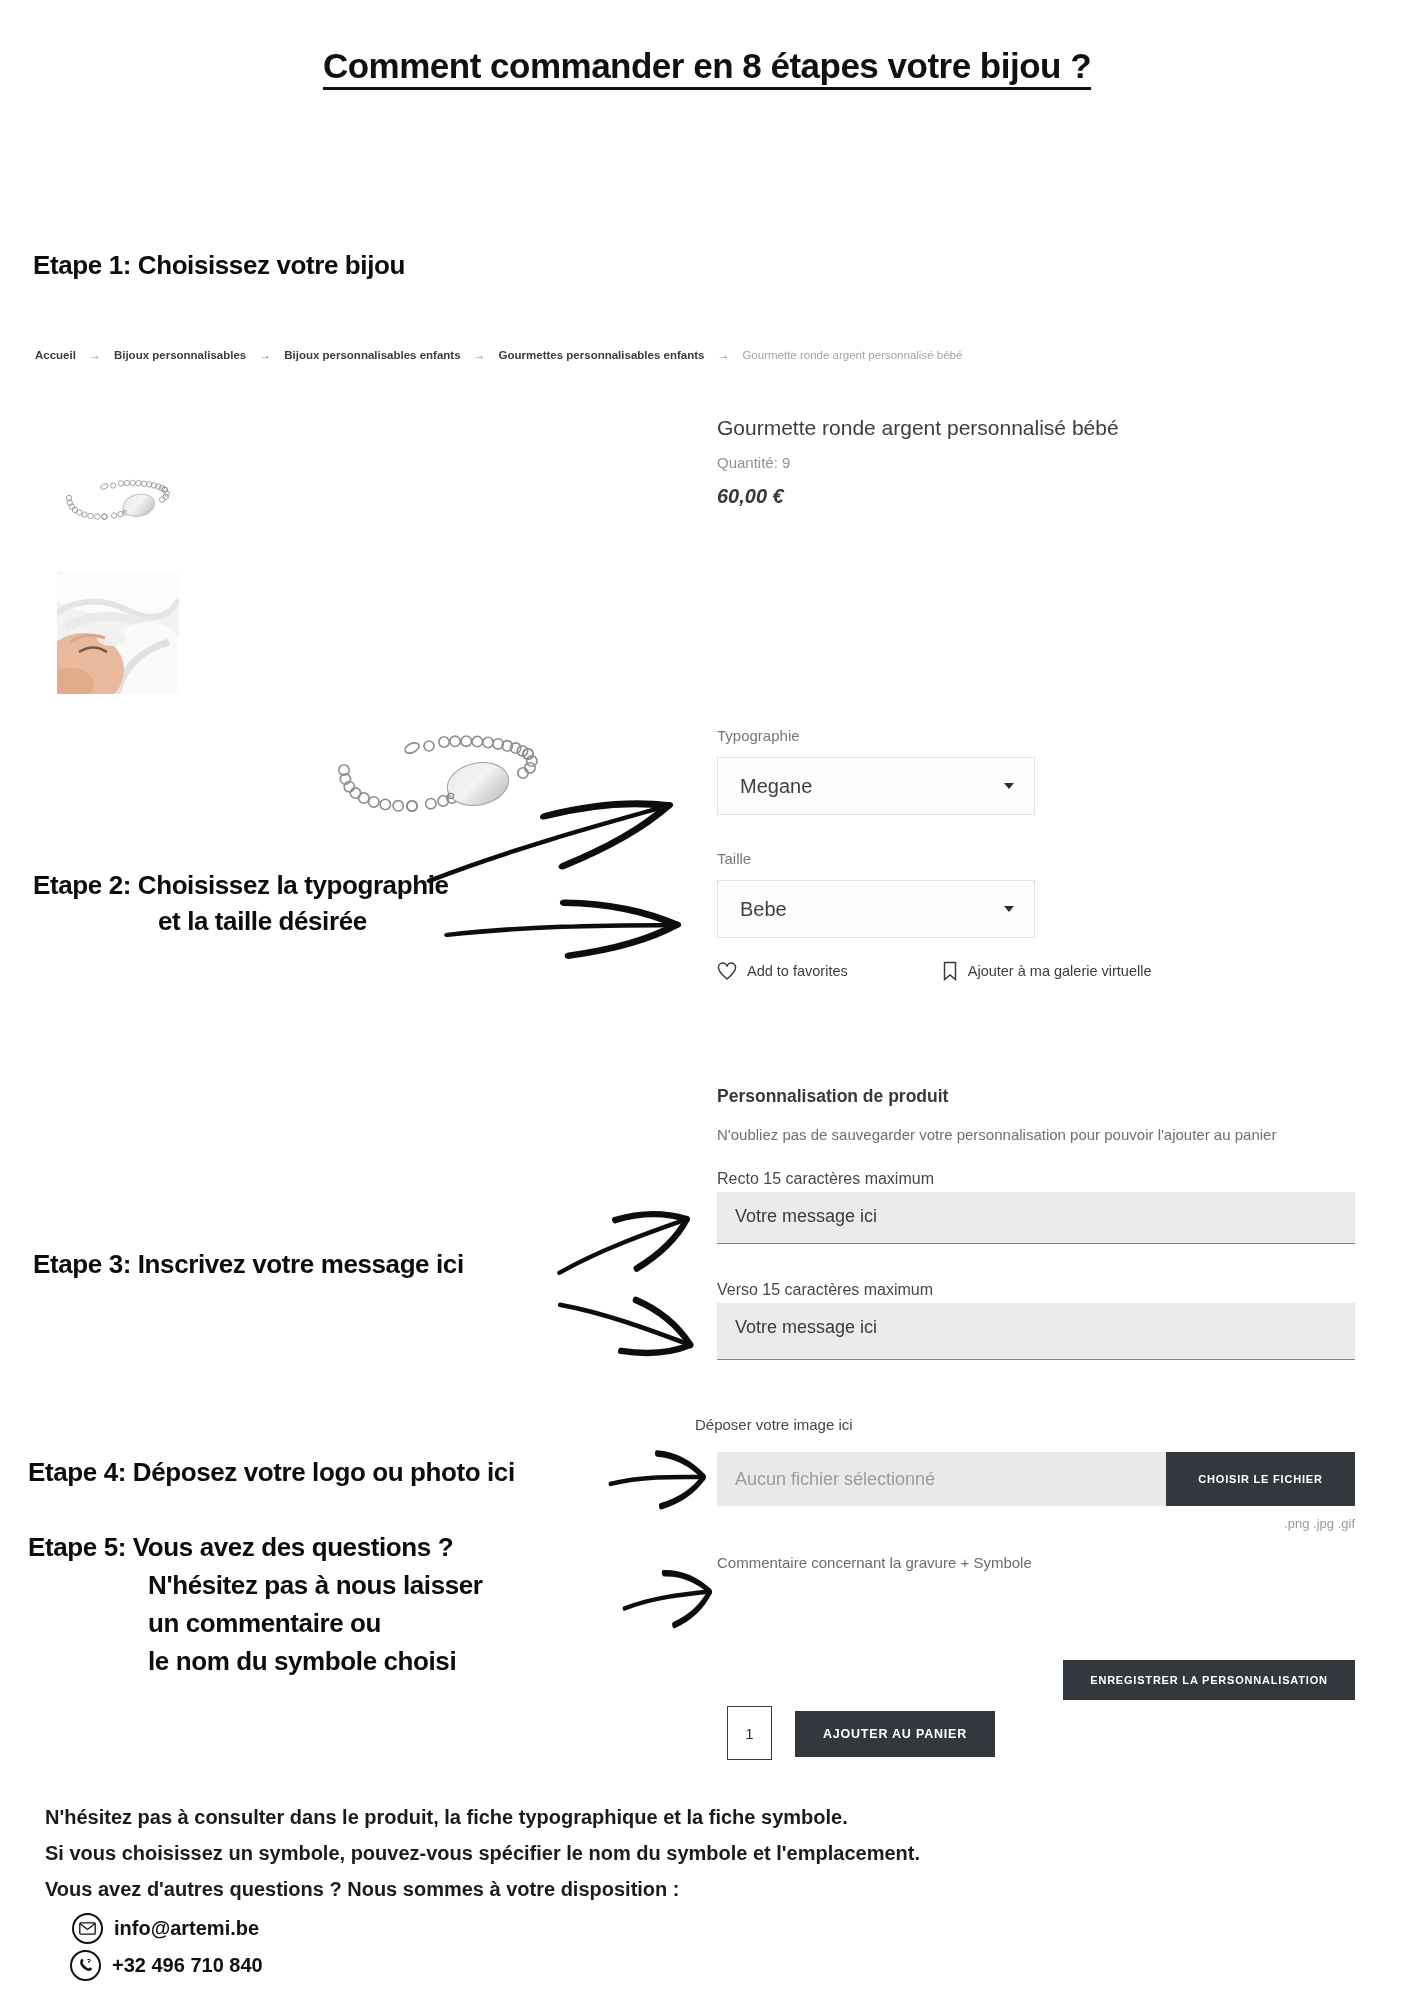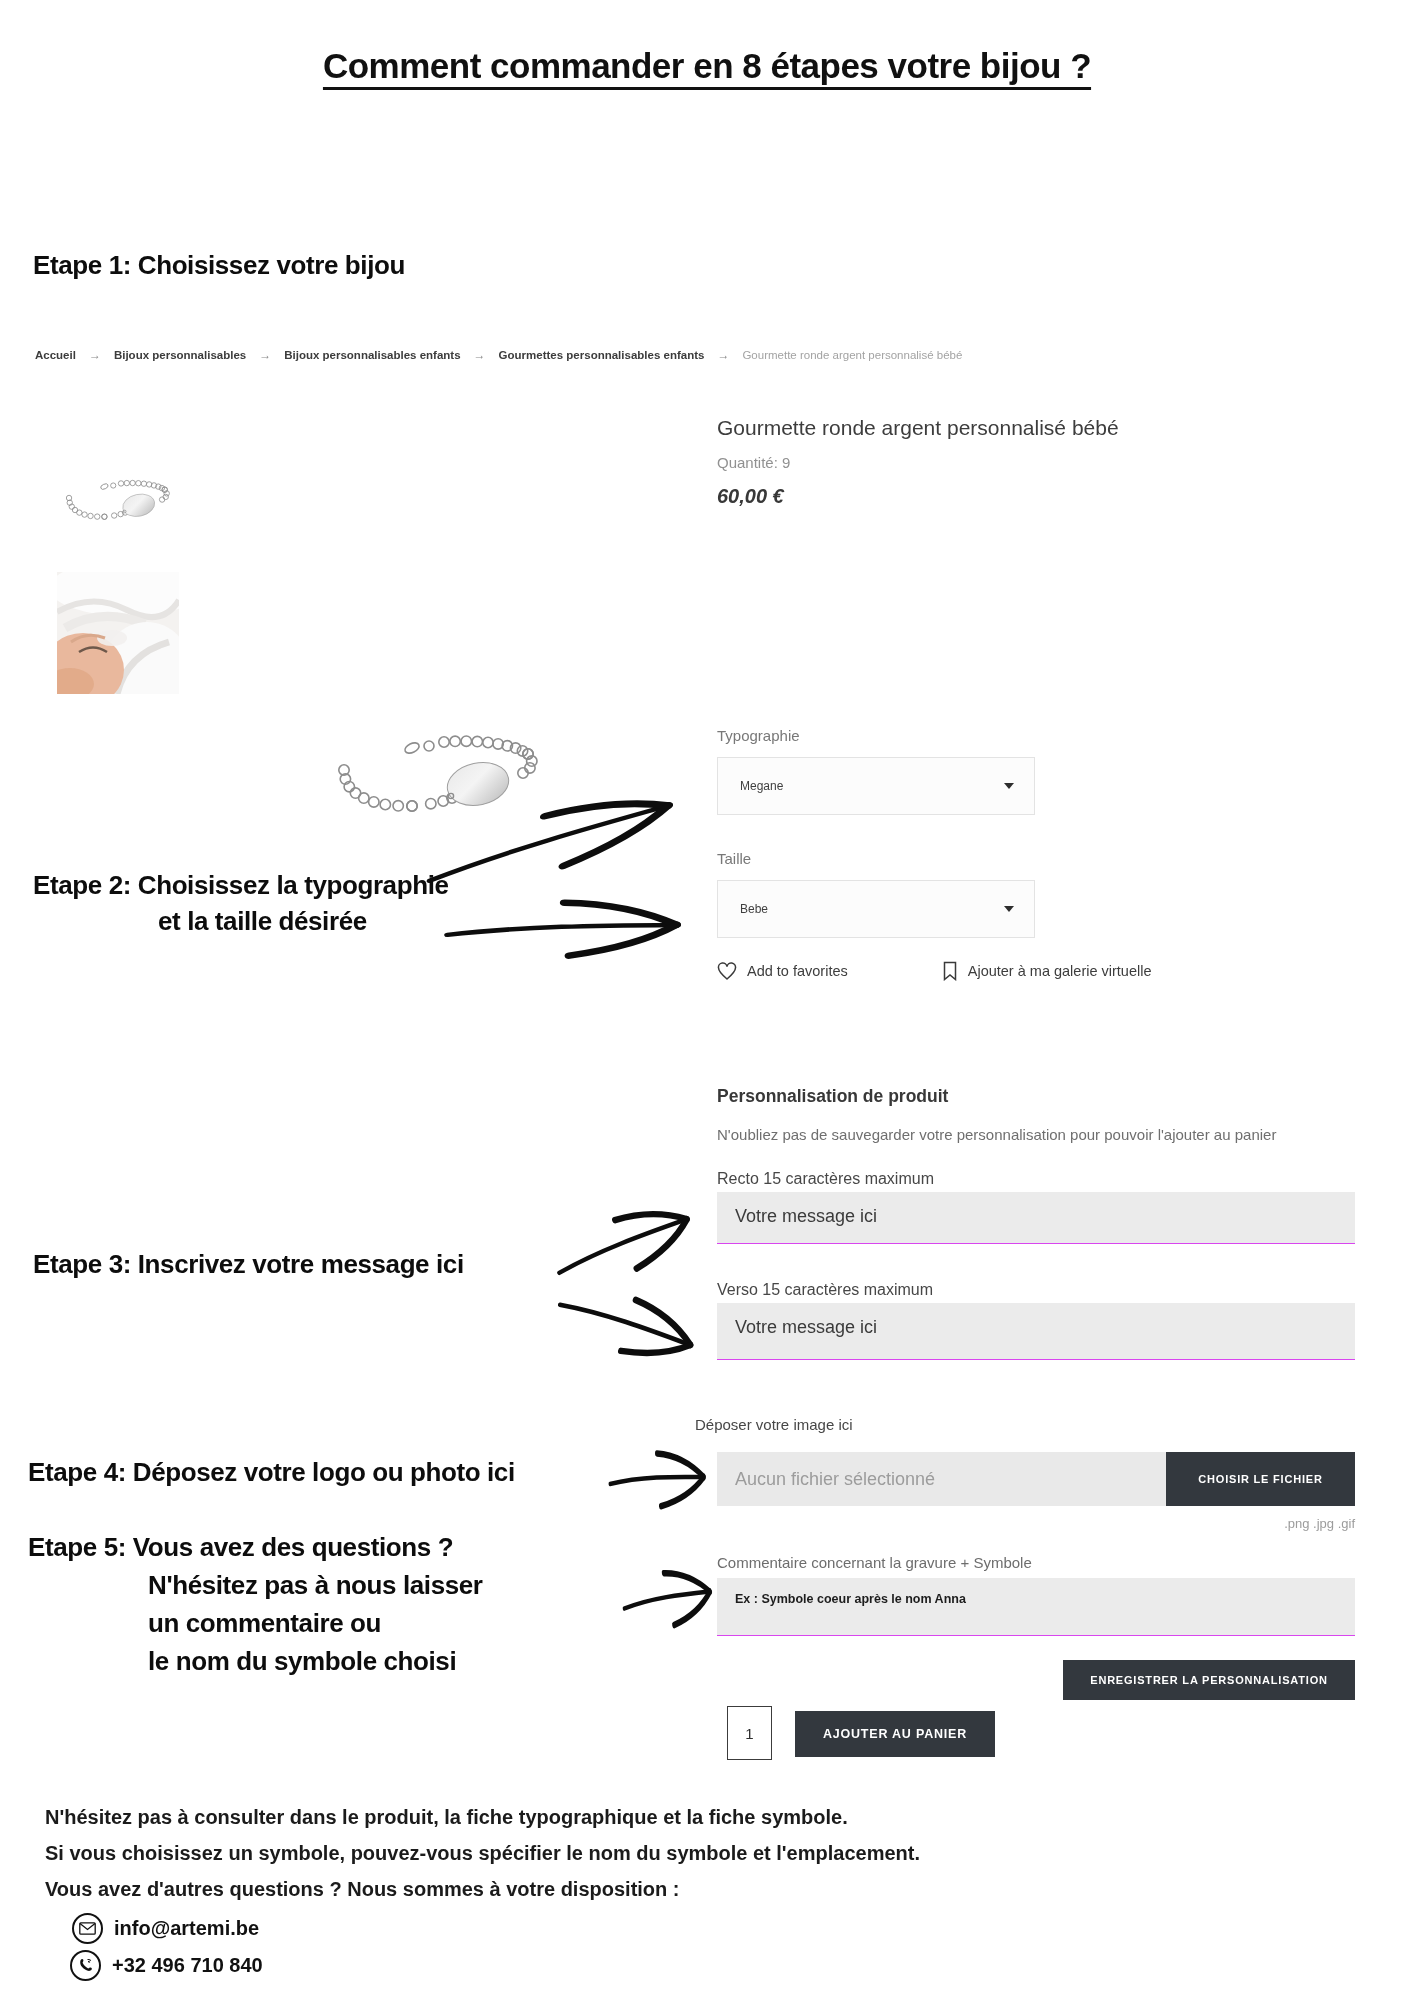--- a/index.html
+++ b/index.html
@@ -25,21 +25,21 @@
   .prod-title { top:416px; left:717px; font-size:21px; color:#3d3d3d; }
   .prod-qty   { top:454px; left:717px; font-size:15px; color:#919191; }
   .prod-price { top:485px; left:717px; font-size:20px; font-weight:700; font-style:italic; color:#383838; }
   .prod-desc  { top:542px; left:717px; font-size:15px; line-height:27px; color:#585858; }
   .prod-desc .b { font-weight:700; color:#4a4a4a; }
 
   .field-label   { font-size:15px; color:#787878; }
   .field-label2  { font-size:16px; color:#474747; }
 
   .select { left:717px; width:318px; height:58px; background:#fcfcfc; border:1px solid #e3e3e3;
-    display:flex; align-items:center; padding:0 20px 0 22px; font-size:12px; color:#3f3f3f; cursor:pointer; }
+    display:flex; align-items:center; padding:0 20px 0 22px; font-size:20px; color:#3f3f3f; cursor:pointer; }
   .select .grow { flex:1; }
   .caret { width:0; height:0; border-left:5px solid transparent; border-right:5px solid transparent;
     border-top:6px solid #2e2e2e; }
 
   .fav-row { top:961px; left:717px; display:flex; align-items:center; font-size:14.5px; color:#3d3d3d; }
   .fav-row .lbl { margin-left:10px; }
   .icon-svg { display:block; }
 
   .pers-heading { top:1086px; left:717px; font-size:17.5px; font-weight:700; color:#383838; }
   .pers-note    { top:1126px; left:717px; font-size:15px; color:#6f6f6f; }
@@ -206,21 +206,20 @@
   <textarea class="msg" style="top: 1303px; height: 57px;" placeholder="Votre message ici"></textarea>
 
   <div class="abs field-label2" style="top:1416px; left:695px; font-size:15px;">Déposer votre image ici</div>
   <div class="abs file-row">
     <div class="file-box">Aucun fichier sélectionné</div>
     <button class="file-btn">CHOISIR LE FICHIER</button>
   </div>
   <div class="abs formats">.png .jpg .gif</div>
 
   <div class="abs field-label" style="top:1554px; left:717px; color:#6d6d6d;">Commentaire concernant la gravure + Symbole</div>
-  <textarea class="msg comment" style="top: 1578px; height: 58px;" placeholder="Ex : Symbole coeur après le nom Anna"></textarea>
 
   <button class="abs btn-dark save-btn">ENREGISTRER LA PERSONNALISATION</button>
   <div class="abs qty-box">1</div>
   <button class="abs btn-dark cart-btn">AJOUTER AU PANIER</button>
 
   <div class="abs step-h" style="left:33px; top:870px;">Etape 2: Choisissez la typographie</div>
   <div class="abs step-h" style="left:158px; top:906px;">et la taille désirée</div>
   <div class="abs step-h" style="left:33px; top:1249px;">Etape 3: Inscrivez votre message ici</div>
   <div class="abs step-h" style="left:28px; top:1457px;">Etape 4: Déposez votre logo ou photo ici</div>
   <div class="abs step-h" style="left:28px; top:1532px;">Etape 5: Vous avez des questions ?</div>

